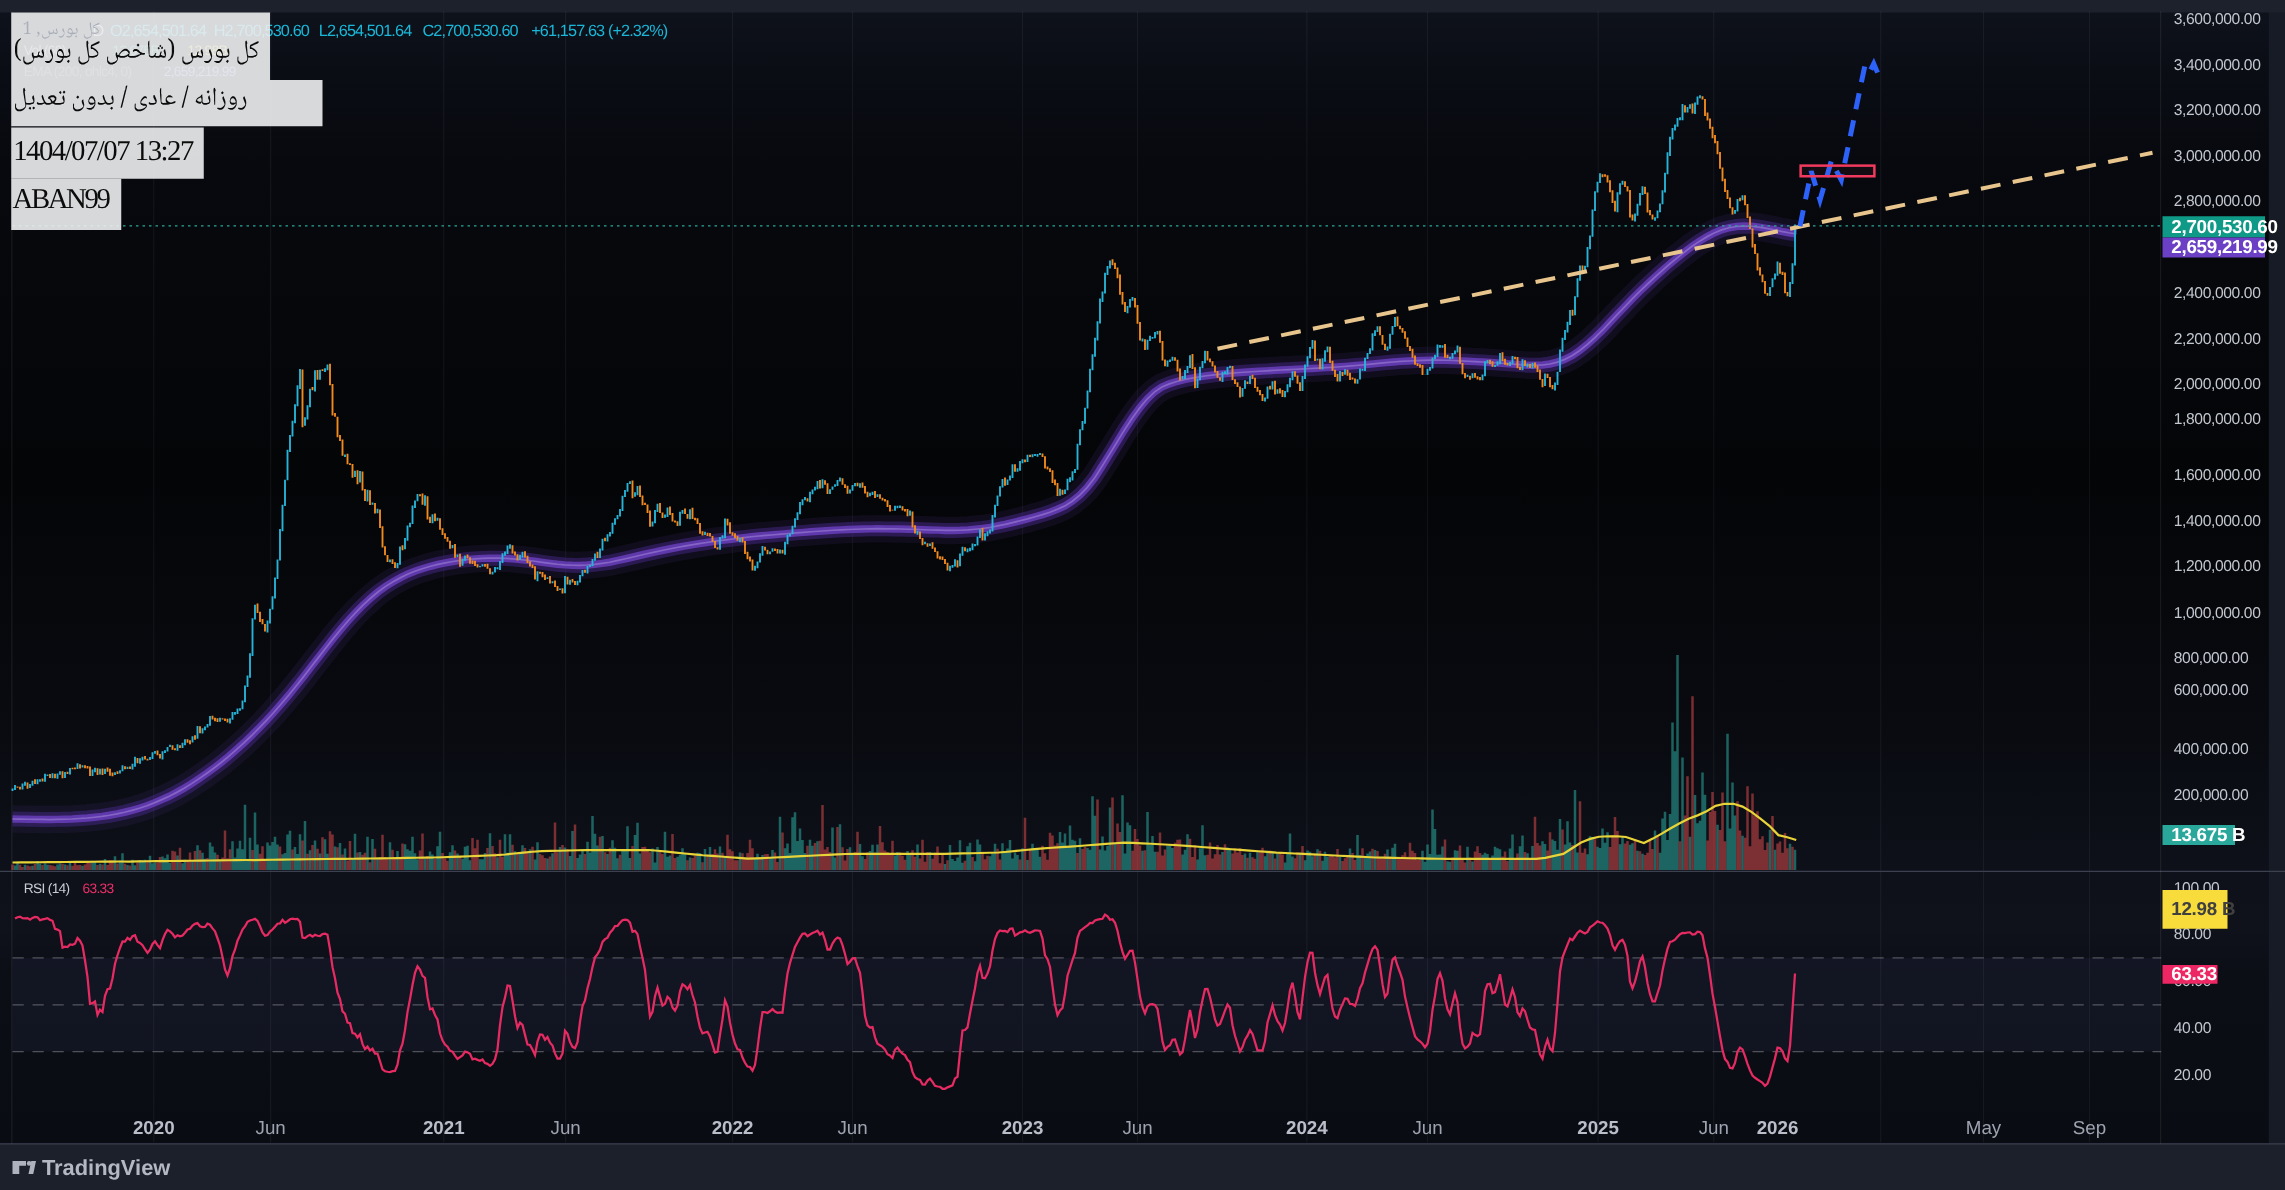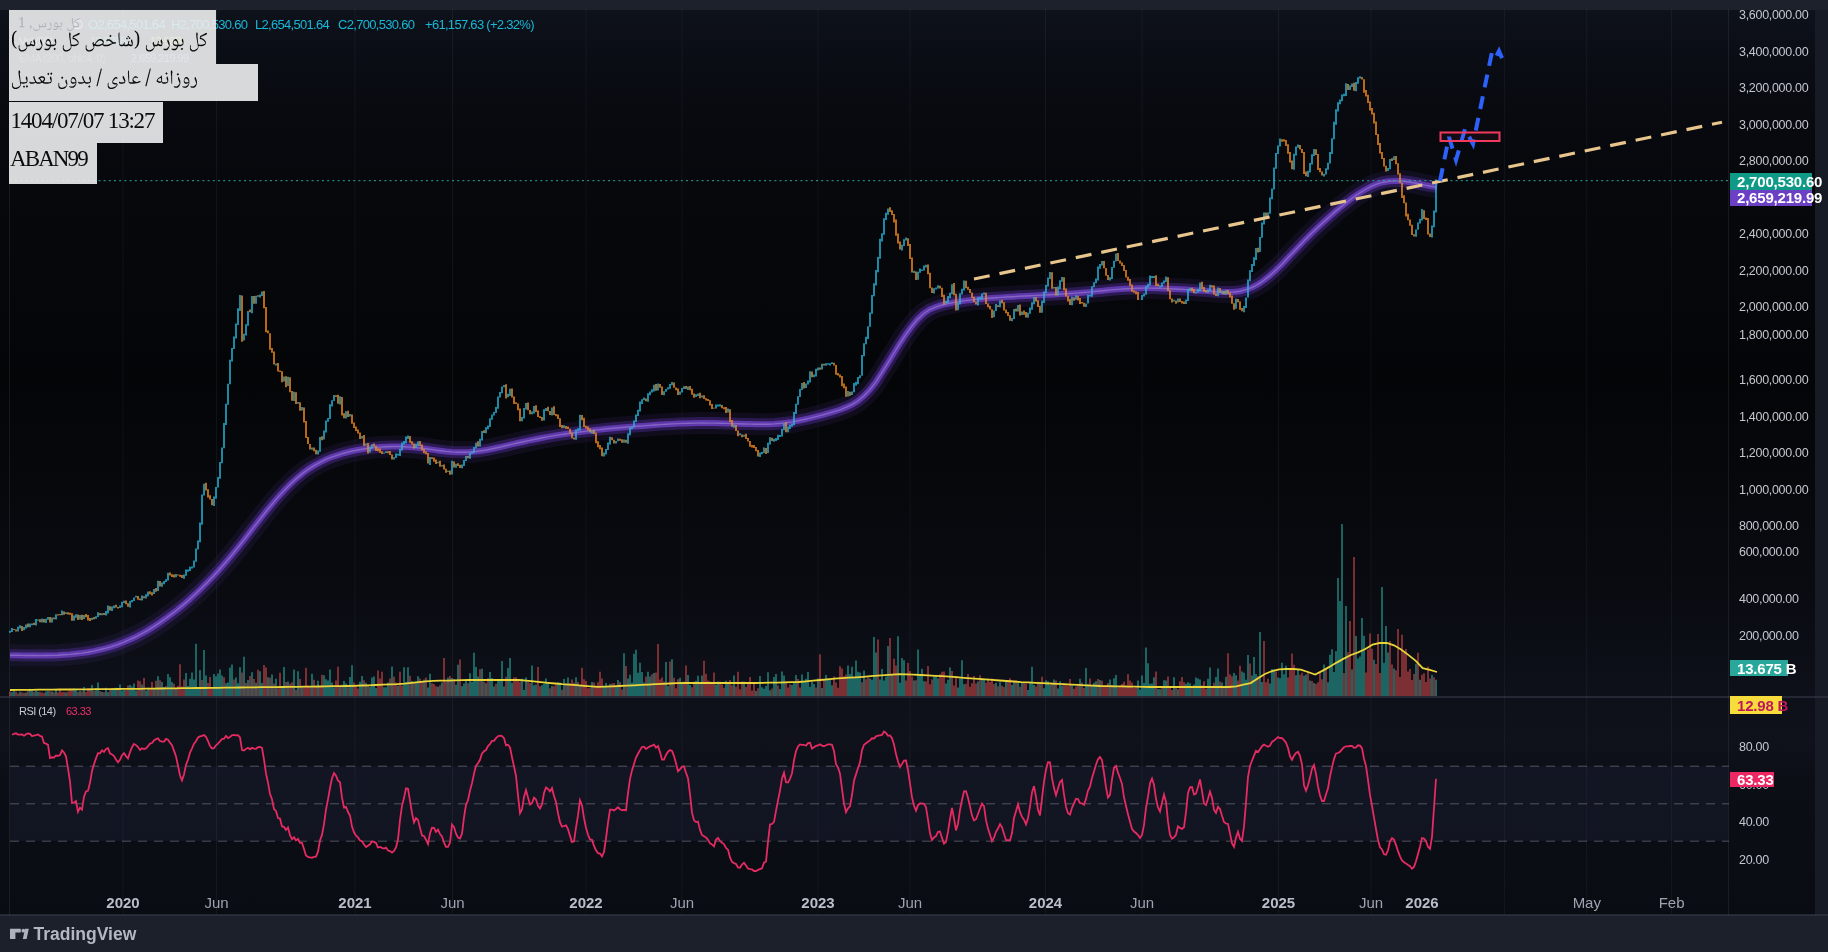--- a/index.html
+++ b/index.html
@@ -115,26 +115,26 @@
     <div class="tlab ty" style="left:586px">2022</div>
     <div class="tlab" style="left:682px">Jun</div>
     <div class="tlab ty" style="left:818px">2023</div>
     <div class="tlab" style="left:910px">Jun</div>
     <div class="tlab ty" style="left:1045.5px">2024</div>
     <div class="tlab" style="left:1142px">Jun</div>
     <div class="tlab ty" style="left:1278.5px">2025</div>
     <div class="tlab" style="left:1371px">Jun</div>
     <div class="tlab ty" style="left:1422px">2026</div>
     <div class="tlab" style="left:1586.8px">May</div>
-    <div class="tlab" style="left:1671.6px">Feb</div>
+    <div class="tlab" style="left:1671.6px">Sep</div>
 
 <div class="tag" style="top:173.3px;height:16.3px;width:82px;background:#0f9a87">2,700,530.60</div>
 <div class="tag" style="top:189.8px;height:16.3px;width:82px;background:#6b40c4">2,659,219.99</div>
 <div class="tag" style="top:660px;height:16.3px;width:58px;background:#2aa79b">13.675 B</div>
-<div class="tag" style="top:696px;height:18px;width:52px;background:#f8dc3c;color:#be185d">12.98 B</div>
+<div class="tag" style="top:712px;height:31px;width:52px;background:#f8dc3c;color:#404040">12.98 B</div>
 <div class="tag" style="top:771.5px;height:15.3px;width:43.5px;background:#ed2763">63.33</div>
 
 <div class="wbox" style="left:9px;top:10px;width:207px;height:53.6px"></div>
 <div class="wbox" style="left:9px;top:63.6px;width:248.5px;height:37.9px"></div>
 <div class="wbox" style="left:9px;top:101.5px;width:154px;height:41px"></div>
 <div class="wbox" style="left:9px;top:142.5px;width:88px;height:41.3px"></div>
 <svg style="position:absolute;left:0;top:0;overflow:visible;z-index:40" width="10" height="10">
       <path d="M239.0 22.8 237.2 24.5 239.0 26.0 240.5 24.2ZM62.0 22.8 60.2 24.5 62.0 26.0 63.5 24.2ZM218.8 12.8 218.5 13.2 218.5 14.8 219.0 15.8 220.8 20.0 220.8 20.5 220.5 21.0 220.0 21.8 218.2 23.5 217.8 23.8 217.2 24.0 216.5 24.2 213.8 24.0 213.0 24.0 213.0 25.0 213.5 25.2 214.5 25.8 215.2 26.0 217.2 26.0 218.0 25.8 218.5 25.5 219.2 25.0 220.0 24.2 220.5 23.5 221.2 22.0 221.5 21.2 221.8 20.0 221.8 18.0 221.5 17.0 221.2 16.0 221.0 15.2 220.2 13.8 220.2 13.2 219.8 12.2ZM209.5 13.2 209.2 13.8 209.2 14.8 209.5 15.5 210.2 17.0 210.5 18.2 210.5 19.0 209.8 19.0 208.2 18.8 207.5 18.5 206.8 18.2 206.2 18.0 206.0 17.5 206.2 16.5 207.0 15.0 207.0 14.5 205.8 14.8 205.5 15.2 204.8 18.0 204.5 18.5 203.5 19.0 201.0 19.0 200.5 18.8 200.0 17.2 200.0 16.2 199.8 16.0 199.8 15.2 198.5 16.2 198.2 16.8 198.2 18.0 198.5 19.0 198.8 19.8 200.0 22.2 199.8 22.8 198.5 24.0 197.8 24.5 197.2 24.8 196.8 25.0 196.0 25.2 195.2 25.5 193.2 25.8 192.0 25.5 191.5 25.2 190.2 24.0 190.0 23.5 189.8 22.8 190.0 19.8 189.2 19.5 189.0 20.0 188.8 21.2 188.8 24.0 189.0 25.0 189.2 25.5 189.8 26.0 189.8 26.2 190.0 26.5 190.2 26.5 190.8 27.0 191.2 27.2 191.8 27.5 195.0 27.5 195.8 27.2 197.0 26.8 197.8 26.2 198.5 25.8 199.2 25.0 200.0 24.0 200.2 23.5 200.5 22.8 200.8 22.0 201.0 20.8 203.8 20.8 204.5 20.5 206.0 20.0 207.5 20.5 208.8 20.8 211.0 20.5 211.2 20.0 211.5 19.2 211.8 18.5 211.8 16.2 211.5 15.0 211.0 13.8 211.0 12.8 210.8 12.2ZM41.8 12.8 41.5 13.2 41.5 14.8 42.0 15.8 43.8 20.0 43.8 20.5 43.5 21.0 43.0 21.8 41.2 23.5 40.8 23.8 40.2 24.0 39.5 24.2 36.8 24.0 36.0 24.0 36.0 25.0 36.5 25.2 37.5 25.8 38.2 26.0 40.2 26.0 41.0 25.8 41.5 25.5 42.2 25.0 43.0 24.2 43.5 23.5 44.2 22.0 44.5 21.2 44.8 20.0 44.8 18.0 44.5 17.0 44.2 16.0 44.0 15.2 43.2 13.8 43.2 13.2 42.8 12.2ZM32.5 13.2 32.2 13.8 32.2 14.8 32.5 15.5 33.2 17.0 33.5 18.2 33.5 19.0 32.8 19.0 31.2 18.8 30.5 18.5 29.8 18.2 29.2 18.0 29.0 17.5 29.2 16.5 30.0 15.0 30.0 14.5 28.8 14.8 28.5 15.2 27.8 18.0 27.5 18.5 26.5 19.0 24.0 19.0 23.5 18.8 23.0 17.2 23.0 16.2 22.8 16.0 22.8 15.2 21.5 16.2 21.2 16.8 21.2 18.0 21.5 19.0 21.8 19.8 23.0 22.2 22.8 22.8 21.5 24.0 20.8 24.5 20.2 24.8 19.8 25.0 19.0 25.2 18.2 25.5 16.2 25.8 15.0 25.5 14.5 25.2 13.2 24.0 13.0 23.5 12.8 22.8 13.0 19.8 12.2 19.5 12.0 20.0 11.8 21.2 11.8 24.0 12.0 25.0 12.2 25.5 12.8 26.0 12.8 26.2 13.0 26.5 13.2 26.5 13.8 27.0 14.2 27.2 14.8 27.5 18.0 27.5 18.8 27.2 20.0 26.8 20.8 26.2 21.5 25.8 22.2 25.0 23.0 24.0 23.2 23.5 23.5 22.8 23.8 22.0 24.0 20.8 26.8 20.8 27.5 20.5 29.0 20.0 30.5 20.5 31.8 20.8 34.0 20.5 34.2 20.0 34.5 19.2 34.8 18.5 34.8 16.2 34.5 15.0 34.0 13.8 34.0 12.8 33.8 12.2ZM124.8 11.8 124.0 12.0 122.5 12.8 121.5 13.5 119.0 16.0 117.8 17.8 117.2 18.2 116.5 18.0 116.2 17.2 116.2 16.2 116.0 16.0 116.0 15.2 114.8 16.2 114.5 16.8 114.5 18.0 114.8 19.0 115.0 19.8 116.2 22.2 116.0 22.8 114.8 24.0 114.0 24.5 113.5 24.8 113.0 25.0 112.2 25.2 111.5 25.5 109.5 25.8 108.2 25.5 107.8 25.2 106.5 24.0 106.2 23.5 106.0 22.8 106.2 19.8 105.5 19.5 105.2 20.0 105.0 21.2 105.0 24.0 105.2 25.0 105.5 25.5 106.0 26.0 106.0 26.2 106.2 26.5 106.5 26.5 107.0 27.0 107.5 27.2 108.0 27.5 111.2 27.5 112.0 27.2 113.2 26.8 114.0 26.2 114.8 25.8 115.5 25.0 116.2 24.0 116.5 23.5 116.8 22.8 117.0 22.0 117.2 20.2 117.8 20.2 119.8 20.8 123.8 20.8 125.0 20.5 125.8 20.2 126.5 20.0 128.0 19.2 128.5 19.8 130.0 20.5 130.8 20.8 135.2 20.8 136.8 20.5 137.8 20.2 139.0 19.8 142.2 18.0 143.0 17.8 146.5 17.8 147.0 17.0 147.2 16.5 147.2 16.0 144.8 16.0 144.0 15.8 143.2 15.5 142.8 15.2 142.2 15.0 141.5 14.5 140.0 13.2 138.0 12.2 135.5 12.2 134.8 12.5 134.0 13.2 133.8 13.8 134.2 15.0 134.8 14.8 135.5 14.2 137.0 14.0 138.0 14.2 138.5 14.5 139.2 15.0 140.8 16.2 141.5 16.5 141.5 17.2 140.8 17.5 140.0 17.5 137.5 18.5 136.5 18.8 134.8 19.0 130.8 19.0 130.0 18.8 129.5 18.5 129.2 18.0 129.8 17.5 130.0 16.8 130.0 16.0 130.2 15.8 130.2 15.2 130.0 14.5 128.0 12.5 126.5 11.8ZM124.0 13.8 126.0 13.8 126.5 14.0 127.0 14.2 127.8 14.8 128.5 15.5 128.5 15.8 129.2 16.5 128.5 17.2 127.0 18.0 125.8 18.5 124.8 18.8 123.8 19.0 120.2 19.0 118.5 18.2 121.5 15.2 122.5 14.5ZM239.8 11.5 239.0 12.2 238.8 12.8 238.8 14.2 239.0 15.0 239.5 15.8 239.8 16.5 239.8 17.2 240.0 17.5 239.8 18.2 239.0 18.5 238.2 18.8 237.0 19.0 233.8 18.8 233.8 16.8 233.5 15.8 233.2 15.0 233.0 14.5 232.8 14.0 232.2 13.2 231.2 12.2 230.8 12.0 229.2 12.0 228.8 12.2 227.2 13.8 227.0 14.2 226.8 14.8 226.5 15.5 226.2 17.0 226.2 17.5 226.5 18.8 226.8 19.2 227.2 19.8 227.8 20.0 228.2 20.2 229.2 20.5 230.8 20.8 232.5 21.2 232.0 22.0 230.8 23.2 230.0 23.8 229.5 24.0 228.5 24.2 226.0 24.2 224.2 24.0 224.2 24.5 224.8 25.0 225.2 25.2 225.8 25.5 226.5 25.8 227.2 26.0 229.2 26.0 230.0 25.8 230.5 25.5 231.5 24.8 231.8 24.5 232.5 23.5 233.5 21.5 233.8 20.8 236.8 20.8 237.8 20.5 238.5 20.2 239.2 20.0 239.8 19.8 240.5 19.0 240.8 18.5 241.0 17.8 241.0 15.0 240.8 13.8 240.5 12.5 240.2 12.2 240.2 11.5ZM229.0 14.0 230.2 14.0 231.0 14.5 231.5 15.0 232.0 15.8 232.8 17.2 232.8 18.0 233.0 18.2 232.8 19.0 231.0 19.0 229.2 18.8 228.5 18.5 228.0 18.0 227.8 18.0 227.5 17.8 227.2 17.2 227.2 15.8 227.5 15.2 228.5 14.2ZM62.8 11.5 62.0 12.2 61.8 12.8 61.8 14.2 62.0 15.0 62.5 15.8 62.8 16.5 62.8 17.2 63.0 17.5 62.8 18.2 62.0 18.5 61.2 18.8 60.0 19.0 56.8 18.8 56.8 16.8 56.5 15.8 56.2 15.0 56.0 14.5 55.8 14.0 55.2 13.2 54.2 12.2 53.8 12.0 52.2 12.0 51.8 12.2 50.2 13.8 50.0 14.2 49.8 14.8 49.5 15.5 49.2 17.0 49.2 17.5 49.5 18.8 49.8 19.2 50.2 19.8 50.8 20.0 51.2 20.2 52.2 20.5 53.8 20.8 55.5 21.2 55.0 22.0 53.8 23.2 53.0 23.8 52.5 24.0 51.5 24.2 49.0 24.2 47.2 24.0 47.2 24.5 47.8 25.0 48.2 25.2 48.8 25.5 49.5 25.8 50.2 26.0 52.2 26.0 53.0 25.8 53.5 25.5 54.5 24.8 54.8 24.5 55.5 23.5 56.5 21.5 56.8 20.8 59.8 20.8 60.8 20.5 61.5 20.2 62.2 20.0 62.8 19.8 63.5 19.0 63.8 18.5 64.0 17.8 64.0 15.0 63.8 13.8 63.5 12.5 63.2 12.2 63.2 11.5ZM52.0 14.0 53.2 14.0 54.0 14.5 54.5 15.0 55.0 15.8 55.8 17.2 55.8 18.0 56.0 18.2 55.8 19.0 54.0 19.0 52.2 18.8 51.5 18.5 51.0 18.0 50.8 18.0 50.5 17.8 50.2 17.2 50.2 15.8 50.5 15.2 51.5 14.2ZM161.0 11.2 162.5 12.5 163.5 11.5 163.5 11.0 162.5 10.0ZM164.8 11.0 165.8 12.0 166.5 12.0 167.2 11.0 167.2 10.5 166.2 9.5ZM163.0 9.0 164.0 10.0 164.5 10.0 165.5 9.0 164.2 7.8ZM139.5 6.5 137.8 8.2 139.5 9.8 141.0 8.0ZM260.0 3.5 259.5 3.8 258.8 4.5 258.8 7.8 259.0 9.8 261.0 20.8 261.0 22.5 260.8 23.0 259.8 24.0 259.0 24.5 258.5 24.8 258.0 25.0 257.2 25.2 256.5 25.5 254.5 25.8 253.2 25.5 252.8 25.2 251.5 24.0 251.2 23.5 251.0 22.8 251.2 19.8 250.5 19.5 250.2 20.0 250.0 21.2 250.0 24.0 250.2 25.0 250.5 25.5 251.0 26.0 251.0 26.2 251.2 26.5 251.5 26.5 252.0 27.0 252.5 27.2 253.0 27.5 256.2 27.5 257.0 27.2 259.0 26.2 259.8 25.5 260.0 25.5 260.5 25.0 260.5 24.8 261.2 24.0 261.5 23.5 261.8 22.8 262.0 20.5 262.5 20.5 266.2 20.8 267.8 20.5 268.8 20.2 269.5 20.0 270.2 19.8 271.0 19.2 271.8 18.5 272.0 18.0 272.2 17.2 272.2 16.0 272.0 15.2 271.8 14.8 271.0 13.8 270.0 12.8 269.0 12.0 268.2 11.5 266.2 10.5 264.8 10.0 265.2 9.5 266.8 8.8 272.5 6.5 273.0 6.2 273.8 5.5 273.2 4.0 272.5 4.5 272.0 4.5 269.8 5.5 264.2 8.2 264.0 9.0 263.8 9.8 263.8 11.2 264.0 11.8 264.2 12.0 264.8 12.2 266.2 12.2 266.8 12.5 267.5 13.0 268.2 13.5 269.2 14.2 270.5 15.5 271.0 16.2 271.2 16.8 271.2 17.2 270.8 17.8 270.2 18.0 269.8 18.2 268.8 18.5 267.8 18.8 266.2 19.0 262.8 19.0 261.8 18.5 261.5 17.5 261.2 15.0 260.8 10.5 260.5 8.2 260.5 7.0 261.0 6.5 261.0 6.0 260.8 5.2ZM152.0 3.5 150.8 4.5 150.5 7.0 150.8 10.5 151.0 13.5 151.2 16.2 151.5 18.5 151.8 19.2 152.0 19.8 152.2 20.0 152.8 20.2 153.2 20.5 154.0 20.8 156.0 20.8 158.0 20.2 159.8 20.8 162.2 20.8 163.5 20.5 164.8 20.0 166.2 20.5 167.5 20.8 169.8 20.5 170.0 20.0 170.2 19.2 170.5 18.5 170.5 16.2 170.2 15.0 169.8 13.8 169.5 12.2 169.0 12.5 168.2 13.2 168.0 13.8 168.0 14.5 168.5 16.0 169.2 18.2 169.2 19.0 168.2 19.0 167.0 18.8 166.2 18.5 165.5 18.2 165.0 18.0 165.0 17.2 165.8 15.0 165.8 14.5 164.8 14.5 164.5 15.0 164.0 16.0 163.8 16.8 163.8 17.5 163.5 18.0 163.2 18.5 162.2 19.0 159.5 19.0 159.0 18.8 158.8 18.2 159.2 17.5 159.8 16.2 158.8 16.2 158.0 17.0 157.8 17.8 157.0 18.5 156.5 18.8 156.0 19.0 154.0 19.0 153.2 18.8 152.8 18.5 152.2 18.0 152.2 10.0 152.0 9.8ZM83.2 3.5 82.8 3.8 82.0 4.5 82.0 7.8 82.2 9.8 84.2 20.8 84.2 22.5 84.0 23.0 83.0 24.0 82.2 24.5 81.8 24.8 81.2 25.0 80.5 25.2 79.8 25.5 77.8 25.8 76.5 25.5 76.0 25.2 74.8 24.0 74.5 23.5 74.2 22.8 74.5 19.8 73.8 19.5 73.5 20.0 73.2 21.2 73.2 24.0 73.5 25.0 73.8 25.5 74.2 26.0 74.2 26.2 74.5 26.5 74.8 26.5 75.2 27.0 75.8 27.2 76.2 27.5 79.5 27.5 80.2 27.2 82.2 26.2 83.0 25.5 83.2 25.5 83.8 25.0 83.8 24.8 84.5 24.0 84.8 23.5 85.0 22.8 85.2 20.5 85.8 20.5 89.2 20.8 90.8 20.5 91.8 20.2 92.5 20.0 93.2 19.8 94.0 19.2 94.8 18.5 95.0 18.0 95.2 17.2 95.2 16.0 95.0 15.2 94.8 14.8 94.0 13.8 93.0 12.8 92.0 12.0 91.2 11.5 89.2 10.5 87.8 10.0 88.2 9.5 89.8 8.8 95.5 6.5 96.0 6.2 96.8 5.5 96.2 4.0 95.5 4.5 95.0 4.5 92.8 5.5 87.2 8.2 87.0 9.0 86.8 9.8 86.8 11.2 87.0 11.8 87.2 12.0 87.8 12.2 89.2 12.2 89.8 12.5 90.5 13.0 91.2 13.5 92.2 14.2 93.5 15.5 94.0 16.2 94.2 16.8 94.2 17.2 93.8 17.8 93.2 18.0 92.8 18.2 91.8 18.5 90.8 18.8 89.2 19.0 86.0 19.0 85.0 18.5 84.8 17.5 84.5 15.0 84.0 10.5 83.8 8.2 83.8 7.0 84.2 6.5 84.2 6.0 84.0 5.2ZM173.0 1.2 173.2 2.5 175.5 4.5 176.2 6.0 176.5 6.8 176.8 7.8 177.0 9.5 177.0 15.8 176.8 17.5 176.5 18.5 176.2 19.2 175.5 20.8 174.8 21.8 174.5 22.0 173.0 23.0 173.0 24.0 173.8 23.8 175.2 23.0 176.2 22.2 177.2 21.2 177.8 20.5 178.2 19.8 178.5 19.2 178.8 18.5 179.0 17.8 179.2 16.8 179.5 15.2 179.5 10.0 179.2 8.5 179.0 7.5 178.8 6.8 177.8 4.8 176.8 3.5 175.5 2.5 174.8 2.0ZM8.0 1.8 7.2 2.0 6.5 2.5 5.2 3.5 5.0 3.8 4.2 4.8 3.2 6.8 3.0 7.5 2.8 8.5 2.5 10.0 2.5 15.2 2.8 16.8 3.0 17.8 3.2 18.5 3.5 19.2 3.8 19.8 4.8 21.2 5.8 22.2 6.8 23.0 8.0 23.8 8.5 23.8 9.0 24.0 9.0 23.0 7.8 22.2 7.2 21.8 7.2 21.5 6.5 20.8 5.8 19.2 5.5 18.5 5.2 17.5 5.0 15.8 5.0 9.5 5.2 7.8 5.5 6.8 5.8 6.0 6.5 4.5 9.0 2.2 9.0 1.2Z" transform="translate(10.202764976958525,29.5) scale(0.7188940092165899,0.8)" fill="#0c0c0c" fill-rule="evenodd"></path>
     </svg>
 <svg style="position:absolute;left:0;top:0;overflow:visible;z-index:40" width="10" height="10">

